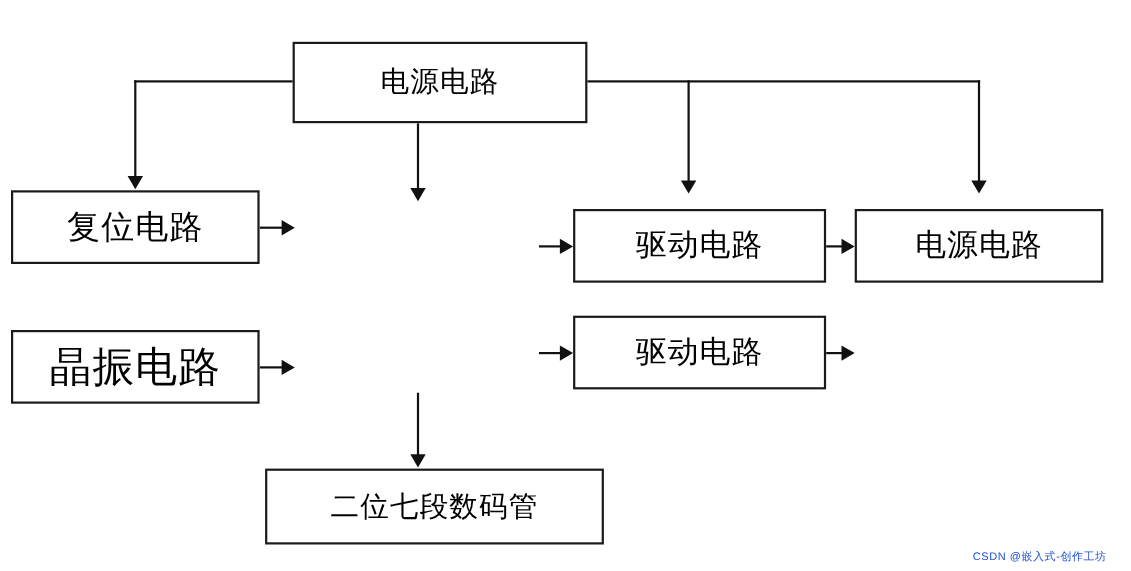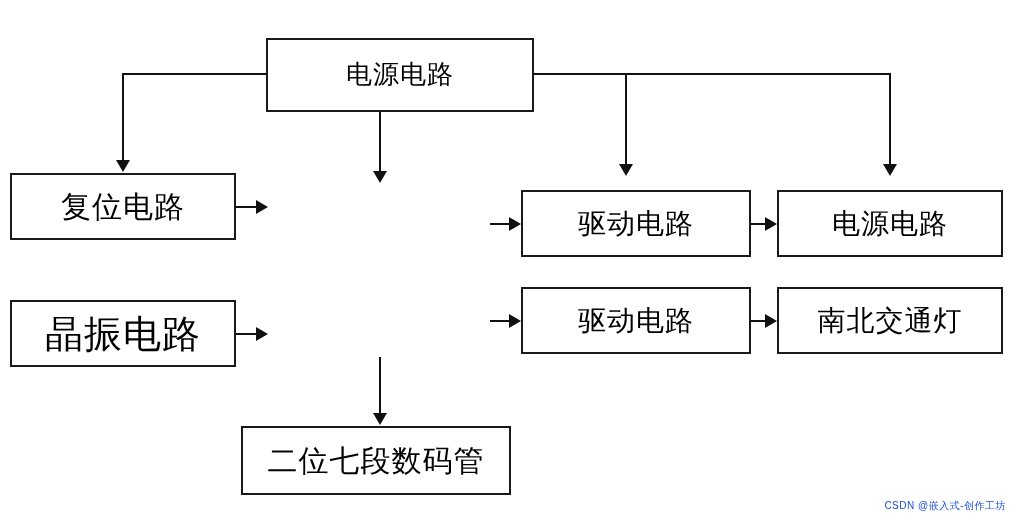--- a/index.html
+++ b/index.html
@@ -36,21 +36,21 @@
 
   
   #node-power      { left: 266px; top: 38px;  width: 268px; height: 74px;  font-size: 26px; }
   #node-reset      { left: 10px;  top: 173px; width: 226px; height: 67px;  font-size: 30px; }
   #node-crystal    { left: 10px;  top: 300px; width: 226px; height: 67px;  font-size: 38px; }
   #node-mcu        { left: 267px; top: 183px; width: 223px; height: 174px; font-size: 30px; }
   #node-driver-1   { left: 521px; top: 190px; width: 230px; height: 67px;  font-size: 28px; }
   #node-driver-2   { left: 521px; top: 287px; width: 230px; height: 67px;  font-size: 28px; }
   #node-light-ew   { left: 777px; top: 190px; width: 226px; height: 67px;  font-size: 28px; }
   #node-light-ns   { left: 777px; top: 287px; width: 226px; height: 67px;  font-size: 28px; }
-  #node-display    { left: 241px; top: 426px; width: 270px; height: 69px;  font-size: 30px; }
+  #node-display    { left: 241px; top: 426px; width: 308px; height: 69px;  font-size: 26px; }
 
   
   .edge {
     position: absolute;
     background: #111111;
   }
   .edge-h { height: 2px; }
   .edge-v { width: 2px; }
 
   .arrow {
@@ -140,23 +140,20 @@
   </div>
 
   <div class="node" id="node-driver-2">
     <span class="node-label">驱动电路</span>
   </div>
 
   <div class="node" id="node-light-ew">
     <span class="node-label">电源电路</span>
   </div>
 
-  <div class="node" id="node-light-ns">
-    <span class="node-label">南北交通灯</span>
-  </div>
 
   <div class="node" id="node-display">
     <span class="node-label">二位七段数码管</span>
   </div>
 
   <div id="watermark">CSDN @嵌入式-创作工坊</div>
 
 </div>
 
 </body></html>

